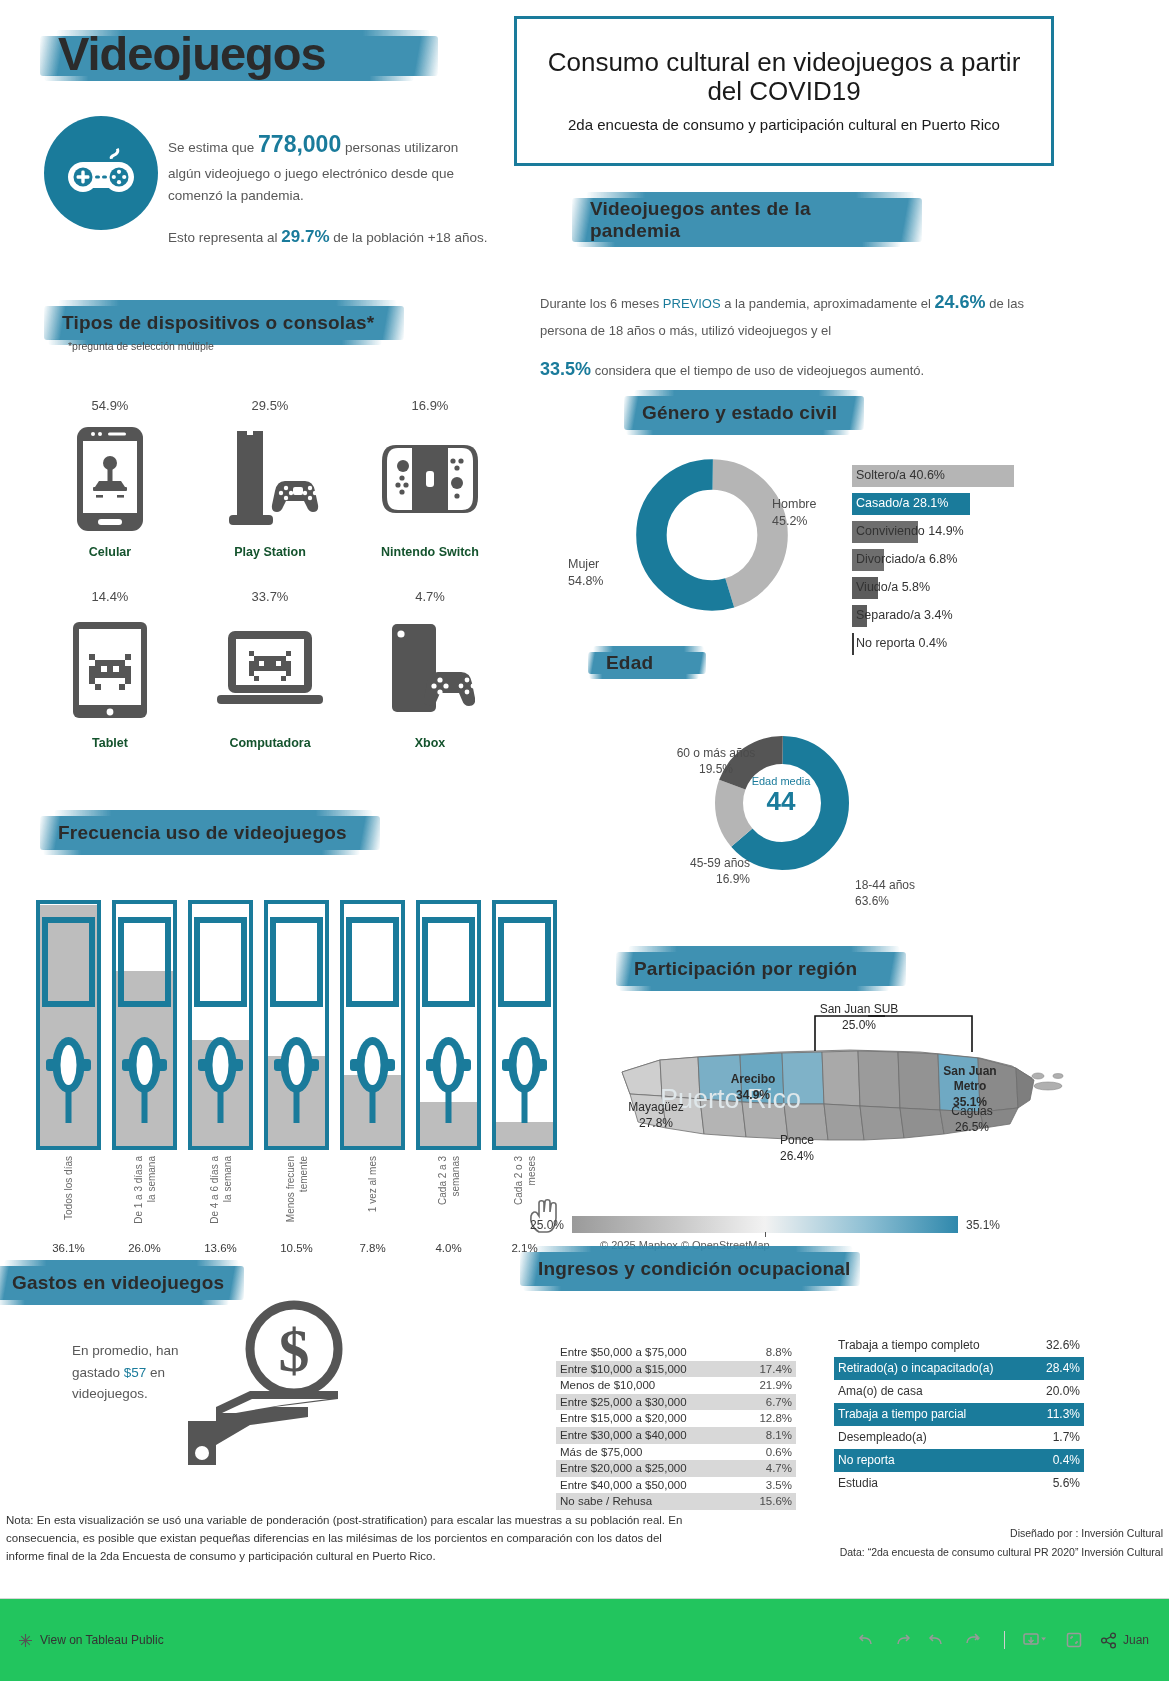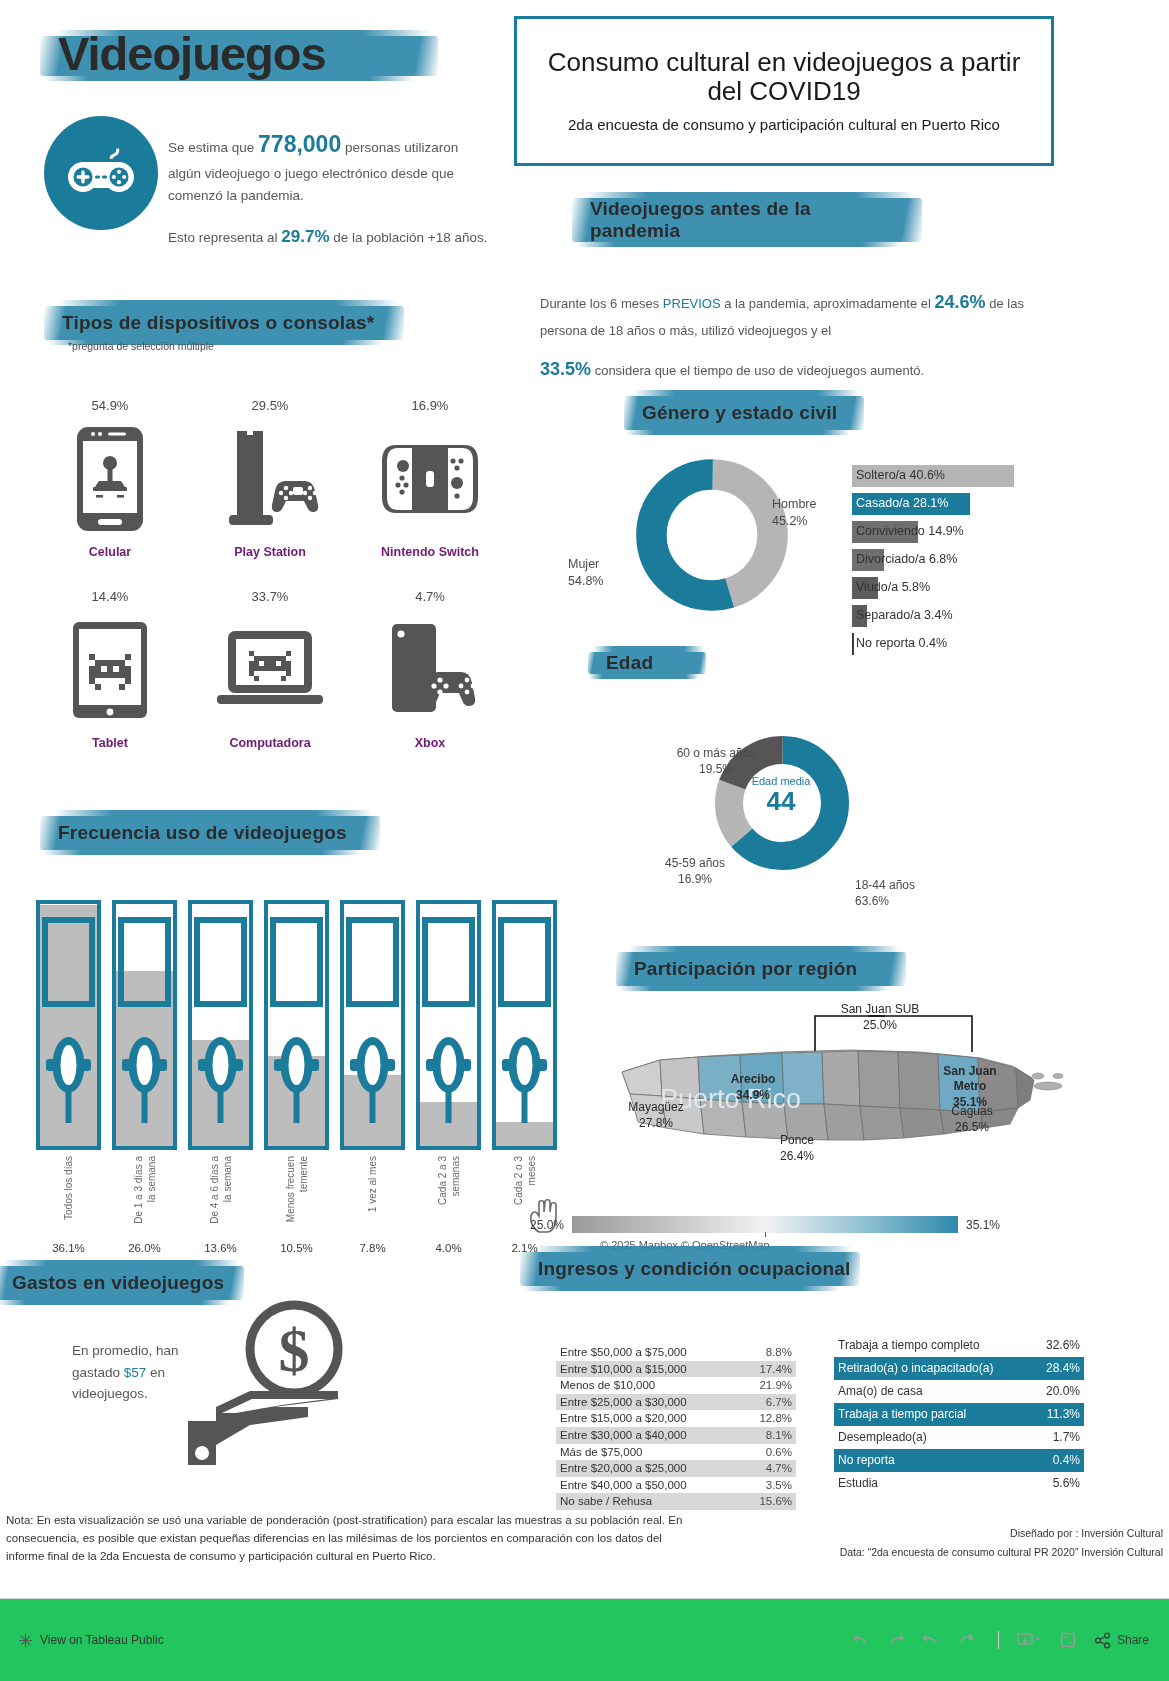--- a/index.html
+++ b/index.html
@@ -77,21 +77,21 @@
   #intro-text p { margin: 0 0 16px 0; }
 
   
   #dev-head { position: absolute; left: 62px; top: 312px; width: 380px; }
   #dev-sub { position: absolute; left: 68px; top: 340px; font-size: 10.5px; color: #4b4b4b; }
   .dev-grid { position: absolute; left: 30px; top: 398px; width: 480px; }
   .dev-row { display: flex; }
   .dev-cell { width: 160px; text-align: center; }
   .dev-pct { font-size: 13px; color: #4b4b4b; margin-bottom: 10px; }
   .dev-icon { height: 112px; display: flex; align-items: center; justify-content: center; }
-  .dev-label { font-size: 12.5px; font-weight: bold; color: #701a75; margin-top: 10px; }
+  .dev-label { font-size: 12.5px; font-weight: bold; color: #14532d; margin-top: 10px; }
 
   
   #pre-head { position: absolute; left: 590px; top: 198px; width: 360px; }
   #pre-text { position: absolute; left: 540px; top: 286px; width: 520px; font-size: 13px; line-height: 1.85; color: #585858; }
   #pre-text .hl { color: #1a7b9b; }
   #pre-text .big { color: #1a7b9b; font-size: 18px; font-weight: bold; }
 
   
   #gen-head { position: absolute; left: 642px; top: 402px; width: 260px; }
   #gen-donut { position: absolute; left: 632px; top: 455px; width: 160px; height: 160px; }
@@ -105,21 +105,21 @@
   .civil-lab { position: relative; z-index: 2; font-size: 12.5px; line-height: 22px; padding-left: 4px; color: #333; white-space: nowrap; }
 
   
   #edad-head { position: absolute; left: 606px; top: 652px; width: 130px; }
   #edad-donut { position: absolute; left: 712px; top: 723px; width: 140px; height: 160px; }
   #edad-center { position: absolute; left: 731px; top: 775px; width: 100px; text-align: center; }
   #edad-center .cap { font-size: 11px; color: #1a7b9b; }
   #edad-center .num { font-size: 26px; color: #1a7b9b; font-weight: bold; line-height: 1.1; }
   .edad-lab { position: absolute; font-size: 12px; color: #4b4b4b; line-height: 1.35; margin-top: 35px; }
   #edad-l60 { left: 656px; top: 710px; text-align: center; width: 120px; }
-  #edad-l45 { left: 640px; top: 820px; text-align: center; width: 110px; }
+  #edad-l45 { left: 640px; top: 820px; text-align: right; width: 110px; }
   #edad-l18 { left: 855px; top: 842px; text-align: left; width: 110px; }
 
   
   #frec-head { position: absolute; left: 58px; top: 822px; width: 350px; }
   #frec-chart { position: absolute; left: 36px; top: 900px; width: 530px; height: 360px; display: flex; gap: 11px; }
   .frec-col { width: 65px; position: relative; }
   .phone { position: relative; width: 65px; height: 250px; }
   .phone-fill { position: absolute; left: 2px; bottom: 2px; width: 61px; background: #bdbdbd; }
   .frec-pct { position: absolute; bottom: 6px; left: 0; width: 65px; text-align: center; font-size: 11.5px; color: #3a3a3a; z-index: 6; }
   .frec-lab {
@@ -632,21 +632,21 @@
         <ellipse cx="438" cy="76" rx="6" ry="3"></ellipse>
         <ellipse cx="458" cy="76" rx="5" ry="2.4"></ellipse>
       </g>
 
       <g stroke="#111" stroke-width="1.6" fill="none">
         <path d="M215 51 L215 16 L285 16"></path>
         <path d="M268 16 L372 16 L372 52"></path>
       </g>
     </svg>
     <div class="map-lab" id="map-watermark2" style="left:60px; top:82px; font-size:27px; color:#dfe7ea; z-index:1;">Puerto Rico</div>
-    <div class="map-lab" style="left:210px; top:2px; width:140px;">
+    <div class="map-lab" style="left:189px; top:2px; width:140px;">
       <div>San Juan SUB</div>
         <div>25.0%</div>
     </div>
     <div class="map-lab" style="left:315px; top:48px; width:110px; white-space:pre-line; font-weight:bold;">
       <div>San Juan
 Metro</div><div>35.1%</div>
     </div>
     <div class="map-lab" style="left:108px; top:72px; width:90px; font-weight:bold;">
       <div>Arecibo</div>
         <div>34.9%</div>
@@ -823,18 +823,18 @@
             <path d="M6 6 h2 M6 6 v2 M12 12 h-2 M12 12 v-2" stroke="#9a9a9a" stroke-width="1.4"></path>
           </svg>
       </span>
       <span class="share">
         <svg width="17" height="17" viewBox="0 0 17 17">
           <circle cx="13" cy="3.6" r="2.4" fill="none" stroke="#3a3a3a" stroke-width="1.3"></circle>
           <circle cx="4" cy="8.5" r="2.4" fill="none" stroke="#3a3a3a" stroke-width="1.3"></circle>
           <circle cx="13" cy="13.4" r="2.4" fill="none" stroke="#3a3a3a" stroke-width="1.3"></circle>
           <path d="M6.2 7.3 L10.8 4.8 M6.2 9.7 L10.8 12.2" stroke="#3a3a3a" stroke-width="1.3"></path>
         </svg>
-        <span>Share</span>
+        <span>Juan</span>
       </span>
     </div>
   </div>
 
 </div>
 
 </body></html>

